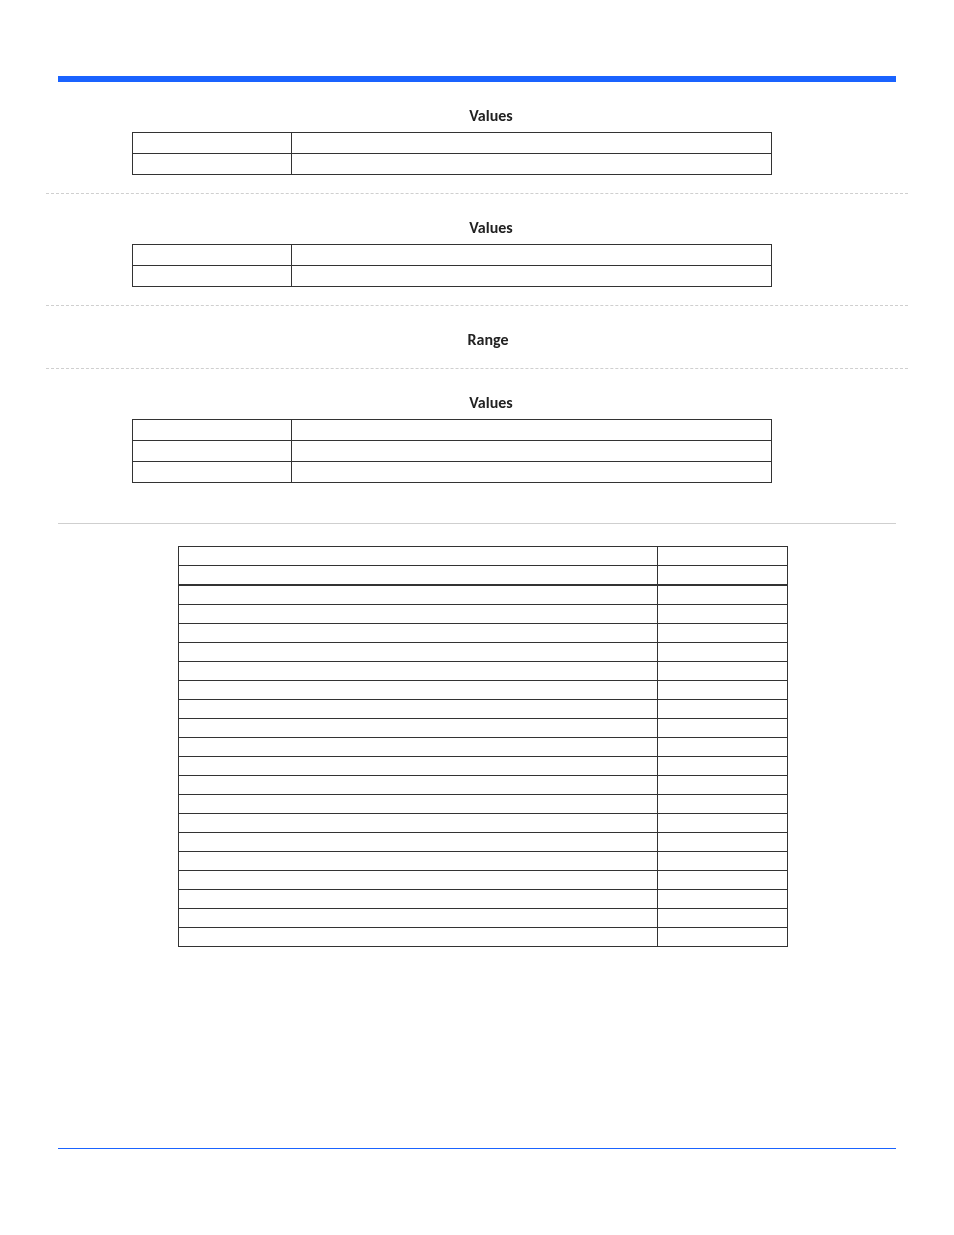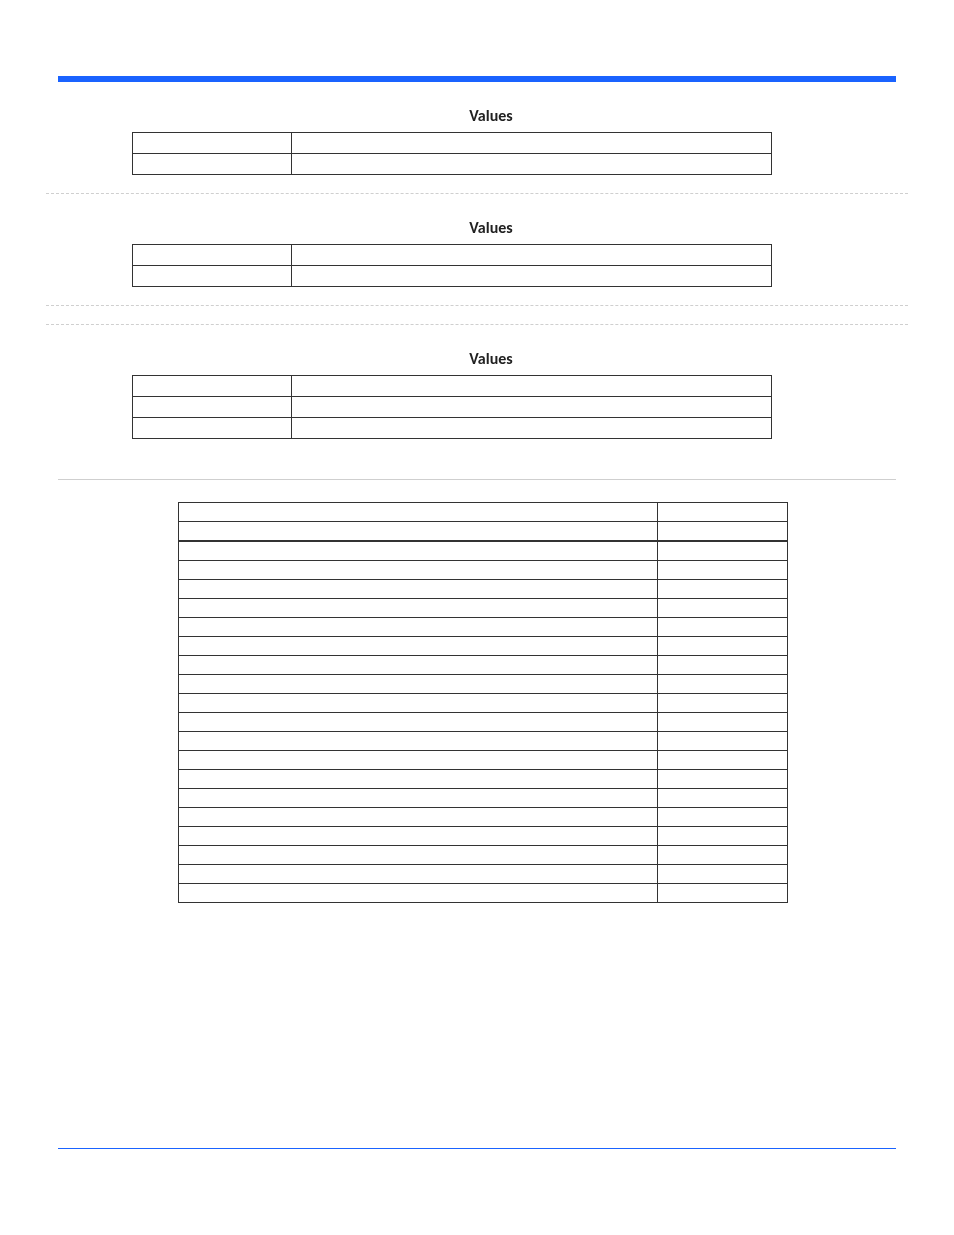--- a/index.html
+++ b/index.html
@@ -68,20 +68,21 @@
           <td class="v" data-interactable="false"></td>
         </tr>
       <tr>
           <td class="k" data-interactable="false"></td>
           <td class="v" data-interactable="false"></td>
         </tr>
     </tbody>
   </table>
   <hr class="dashdot" data-interactable="false">
 
+  <div class="section-title range" data-interactable="false">Range</div>
   <hr class="dashdot" data-interactable="false">
 
   <div class="section-title" data-interactable="false">Values</div>
   <table class="values" data-interactable="false">
     <tbody>
       <tr>
           <td class="k" data-interactable="false"></td>
           <td class="v" data-interactable="false"></td>
         </tr>
       <tr>

